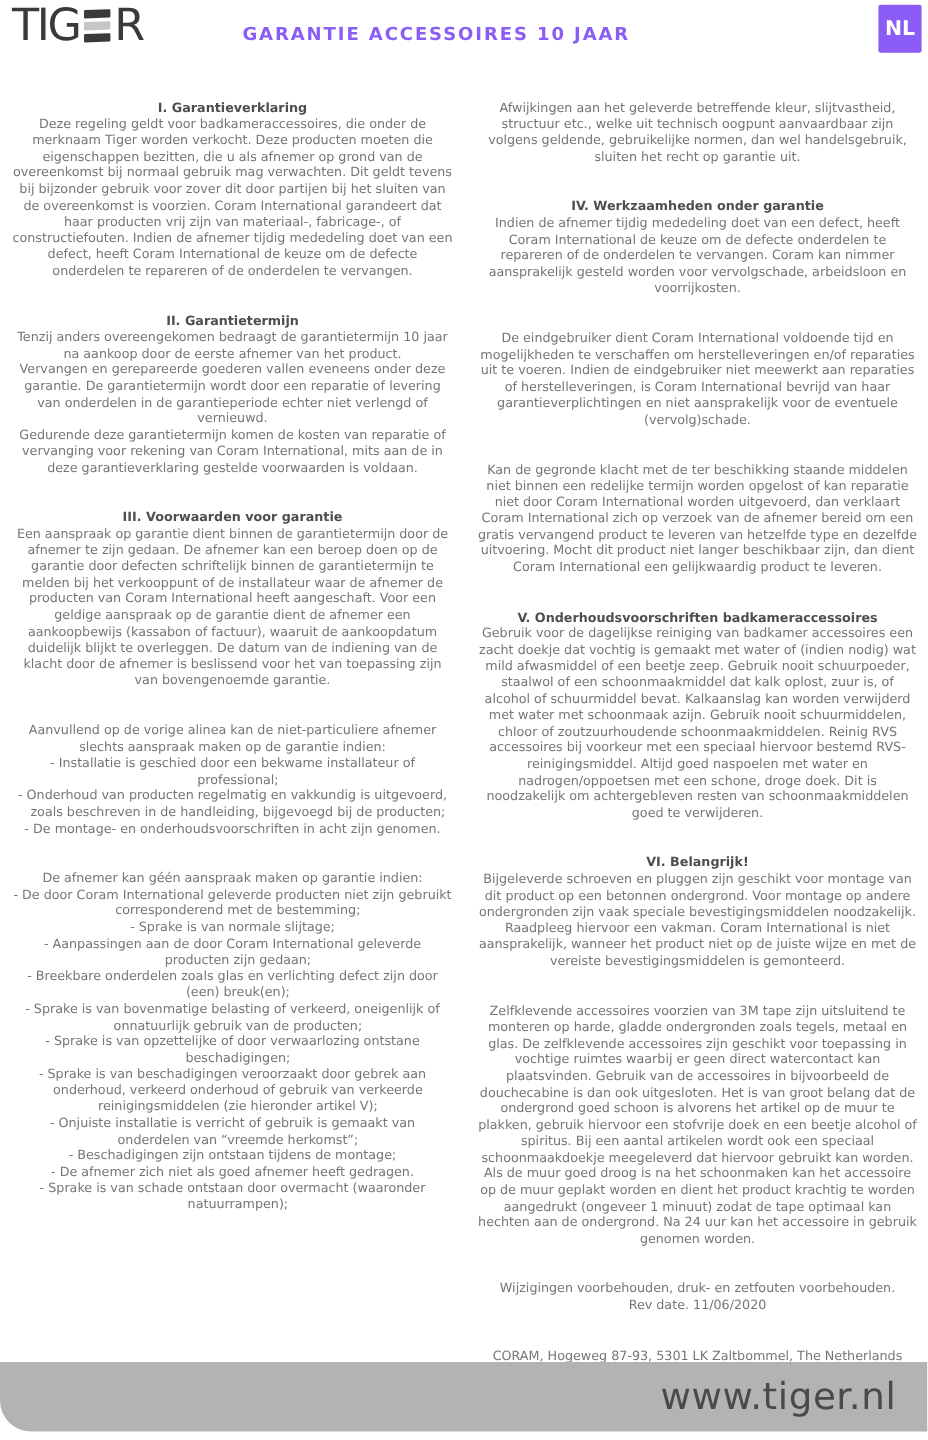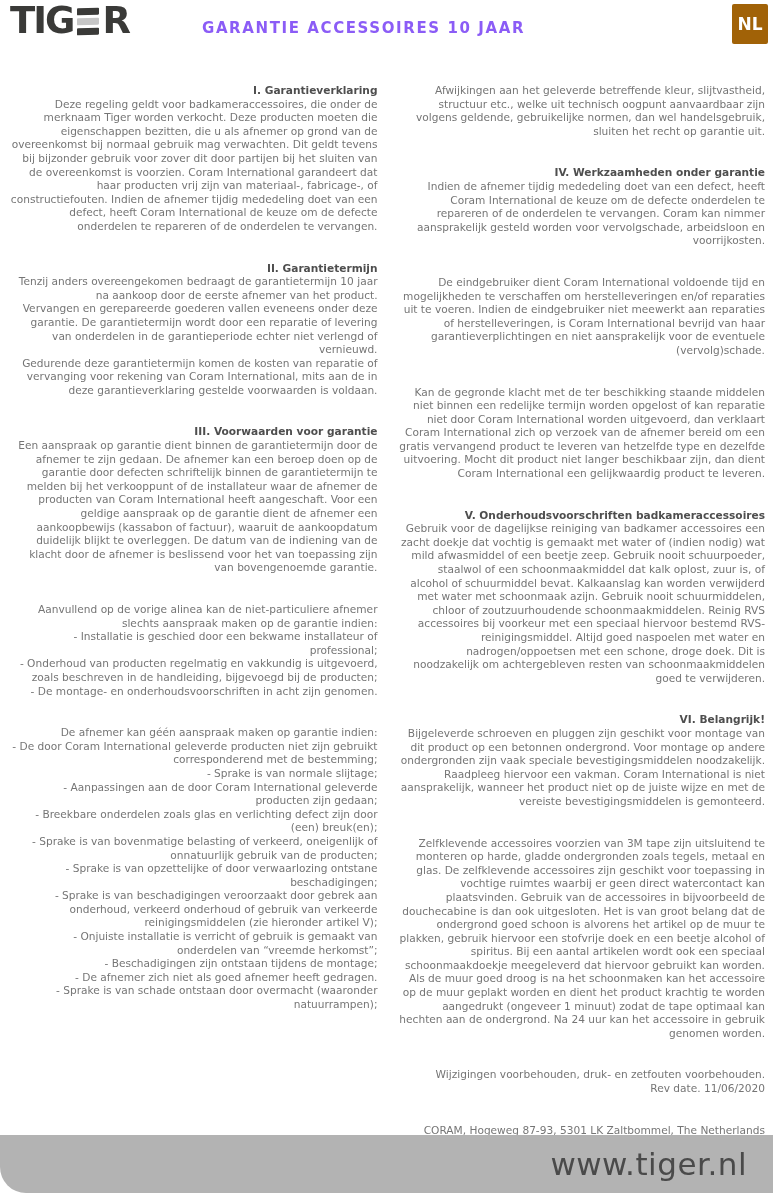--- a/index.html
+++ b/index.html
@@ -3,34 +3,34 @@
 <meta charset="utf-8">
 <style>
   html,body{margin:0;padding:0;background:#ffffff;}
   .page{
     position:relative;width:773px;height:1200px;background:#ffffff;
     font-family:"DejaVu Sans",sans-serif;overflow:hidden;
   }
   
   .header{position:relative;height:84px;}
   .logo{position:absolute;left:10px;top:2px;display:flex;align-items:flex-start;}
-  .logo-text{font-size:37px;font-weight:bold;color:#3a3a38;letter-spacing:-2px;line-height:38px;}
+  .logo-text{font-size:37px;font-weight:normal;color:#3a3a38;letter-spacing:-2px;line-height:38px;}
   .e-glyph{display:inline-flex;flex-direction:column;justify-content:space-between;
            width:22px;height:26px;margin:6px 3px 0 4px;}
   .e-glyph .bar{height:6.5px;background:#3a3a38;border-radius:1px;transform:skewY(-2deg);}
   .e-glyph .bar.light{background:#c6c6c6;}
   .doc-title{position:absolute;left:202px;top:19px;font-size:15px;font-weight:bold;
              letter-spacing:1.6px;color:#8b5cf6;white-space:nowrap;}
-  .lang-badge{position:absolute;right:5px;top:4px;width:36px;height:40px;background:#a16207;
+  .lang-badge{position:absolute;right:5px;top:4px;width:36px;height:40px;background:#8b5cf6;
               color:#ffffff;font-weight:bold;font-size:17px;display:flex;align-items:center;
               justify-content:center;border-radius:2px;}
   
   .content{position:absolute;left:10px;top:84px;width:755px;display:flex;gap:20px;}
   .col{width:368px;font-size:10.6px;line-height:13.6px;color:#757575;
-       text-align:right;word-spacing:0;}
+       text-align:center;word-spacing:0;}
   .col .h{font-weight:bold;color:#4e4e4e;}
   .col .gap{margin-top:28px;}
   .col .li{padding-left:9px;text-indent:-9px;}
   
   .footer-bar{position:absolute;left:0;top:1135px;width:773px;height:58px;background:#b3b3b3;
               border-radius:0 0 0 26px;display:flex;align-items:center;justify-content:flex-end;
               padding-right:26px;box-sizing:border-box;}
   .footer-url{font-size:31px;color:#4a4a4a;letter-spacing:0.5px;line-height:1;}
 </style>
 </head>

